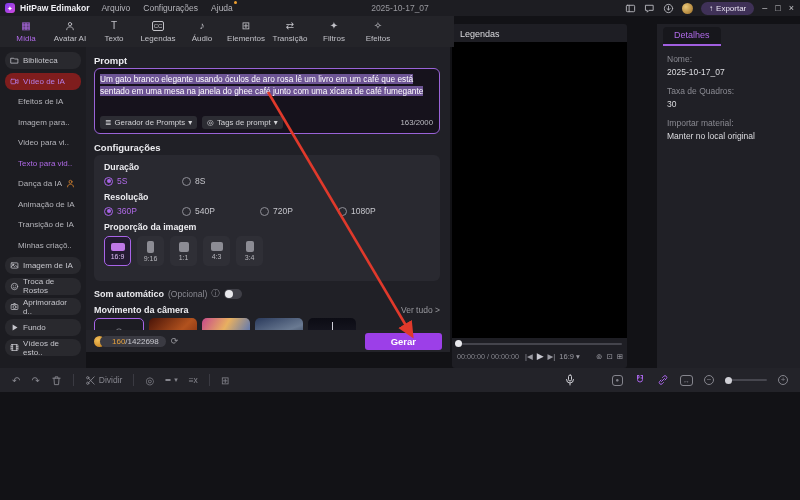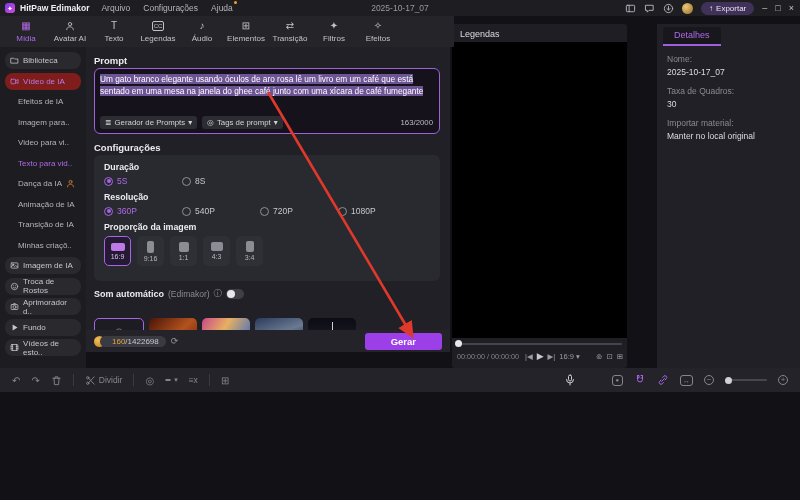--- a/index.html
+++ b/index.html
@@ -422,27 +422,31 @@
           </div>
         <div class="abox">
             <span class="ash" style="width:8px;height:11px"></span>
             <span>3:4</span>
           </div>
       </div>
     </div>
 
     <div class="abs row" style="left:8px;top:241px;gap:4px">
       <span class="blabel" style="font-size:9px">Som automático</span>
-      <span style="color:#8a8a92;font-size:8.5px">(Edimakor)</span>
+      <span style="color:#8a8a92;font-size:8.5px">(Opcional)</span>
       <span style="color:#8a8a92;font-size:8.5px">ⓘ</span>
       <span class="togl">
           <i></i>
         </span>
     </div>
 
+    <div class="abs row" style="left:8px;top:258px;width:346px">
+      <span class="blabel" style="font-size:9px">Movimento da câmera</span>
+      <span style="margin-left:auto;color:#98989e;font-size:8.5px"><span>Ver tudo</span> <span>&gt;</span></span>
+    </div>
 
     <div class="abs row" style="left:8px;top:271px;gap:5px">
       <div class="thumb" style="width:50px;border:1.5px solid #a864e8;background:#1c1c22;box-sizing:border-box;display:flex;align-items:center;justify-content:center;color:#7a7a82">
           <span>⊘</span>
         </div>
       <div class="thumb" style="background:linear-gradient(135deg,#4a1408,#b2521e 60%,#7a2a10)"></div>
       <div class="thumb" style="background:linear-gradient(120deg,#c84a8a,#e8b060 45%,#3a6ac8)"></div>
       <div class="thumb" style="background:linear-gradient(160deg,#2a3a5c,#6a7a92 55%,#18243c)"></div>
       <div class="thumb" style="background:linear-gradient(180deg,#0c0c14,#1c1c28);position:relative">
           <span style="position:absolute;left:50%;top:4px;width:1px;height:18px;background:#cfcfd8"></span>

